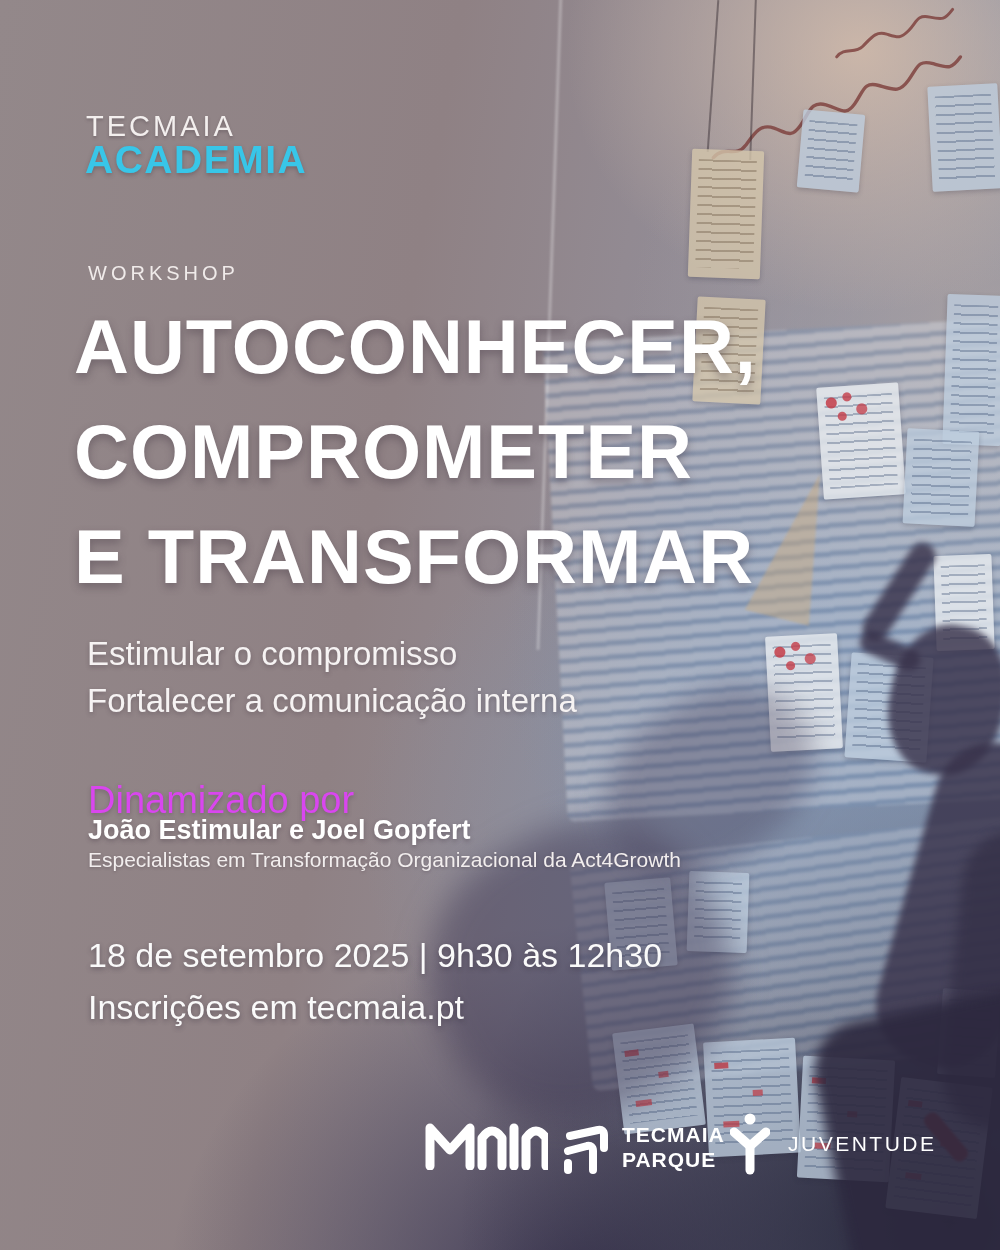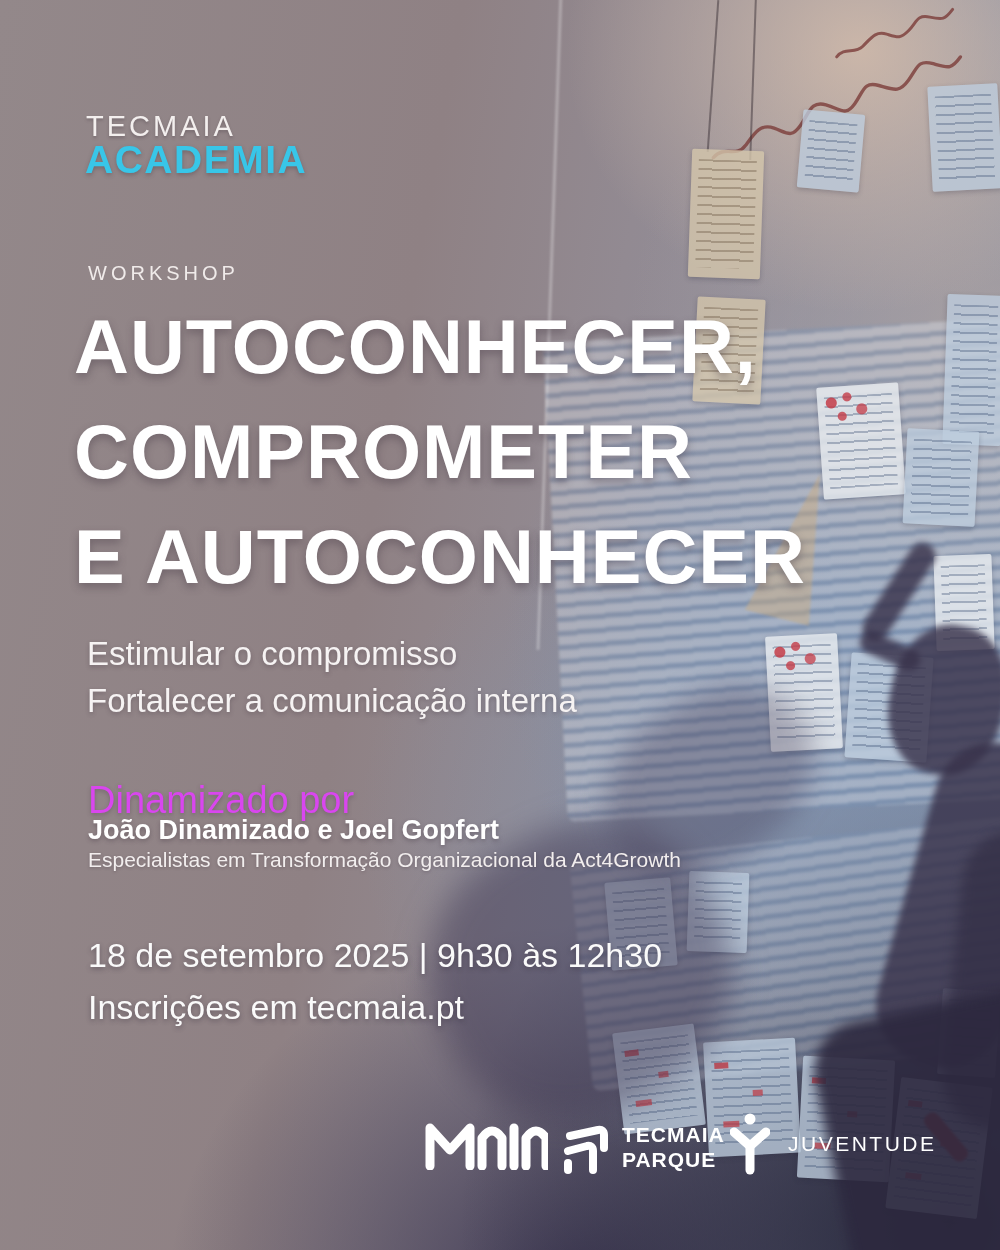--- a/index.html
+++ b/index.html
@@ -184,30 +184,30 @@
   <div class="content">
 
     <div class="abs brand-name">TECMAIA</div>
     <div class="abs brand-sub" id="brandSub" style="color: rgb(56, 198, 232);">ACADEMIA</div>
 
     <div class="abs kicker">WORKSHOP</div>
 
     <h1 class="abs title" style="margin:0">
       <div>AUTOCONHECER,</div>
       <div>COMPROMETER</div>
-      <div>E AUTOCONHECER</div>
+      <div>E TRANSFORMAR</div>
     </h1>
 
     <ul class="abs goals">
       <li>Estimular o compromisso</li>
       <li>Fortalecer a comunicação interna</li>
     </ul>
 
     <div class="abs dinamizado">Dinamizado por</div>
-    <div class="abs names">João Dinamizado e Joel Gopfert</div>
+    <div class="abs names">João Estimular e Joel Gopfert</div>
     <div class="abs role">Especialistas em Transformação Organizacional da Act4Growth</div>
 
     <div class="abs when">18 de setembro 2025 | 9h30 às 12h30</div>
     <div class="abs reg">Inscrições em tecmaia.pt</div>
 
     <div class="logo-row">
 
       <svg class="abs maia" role="img" width="124" height="50" viewBox="0 0 124 50" aria-label="MAIA">
         <g fill="none" stroke="#ffffff" stroke-width="9" stroke-linecap="round" stroke-linejoin="round">
           <path d="M6 46 L6 8 L26 30 L46 8 L46 46"></path>

